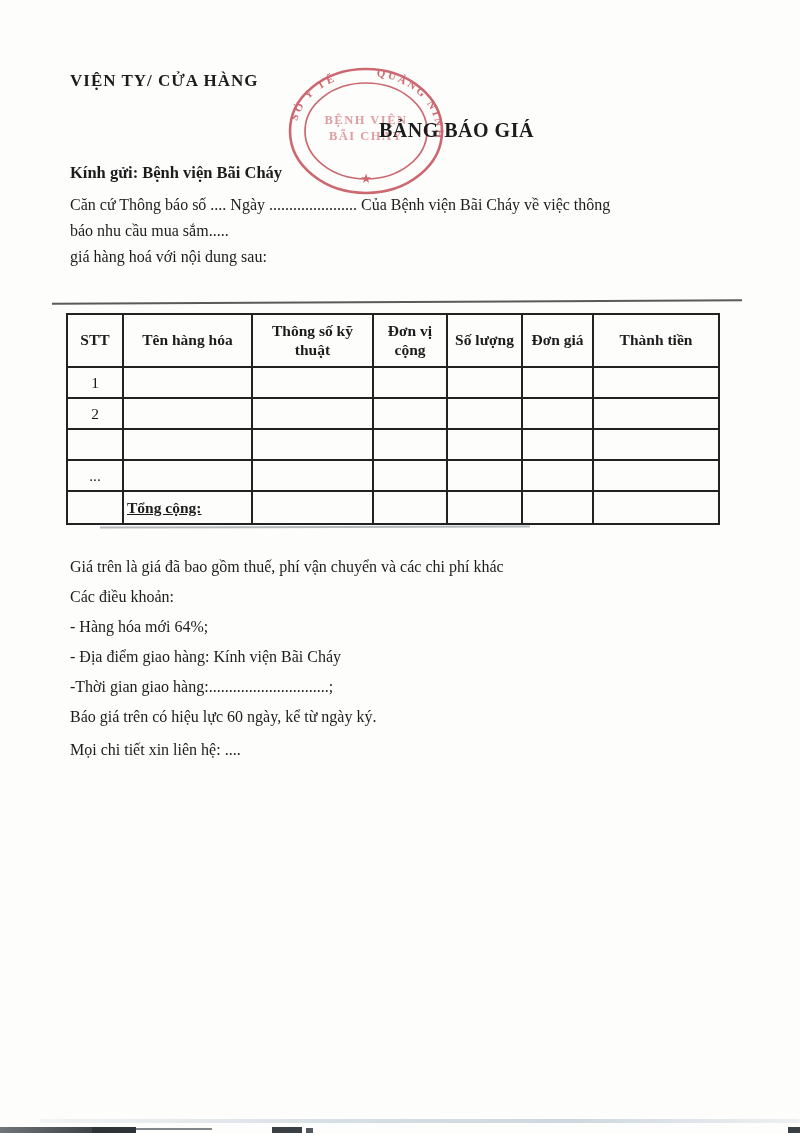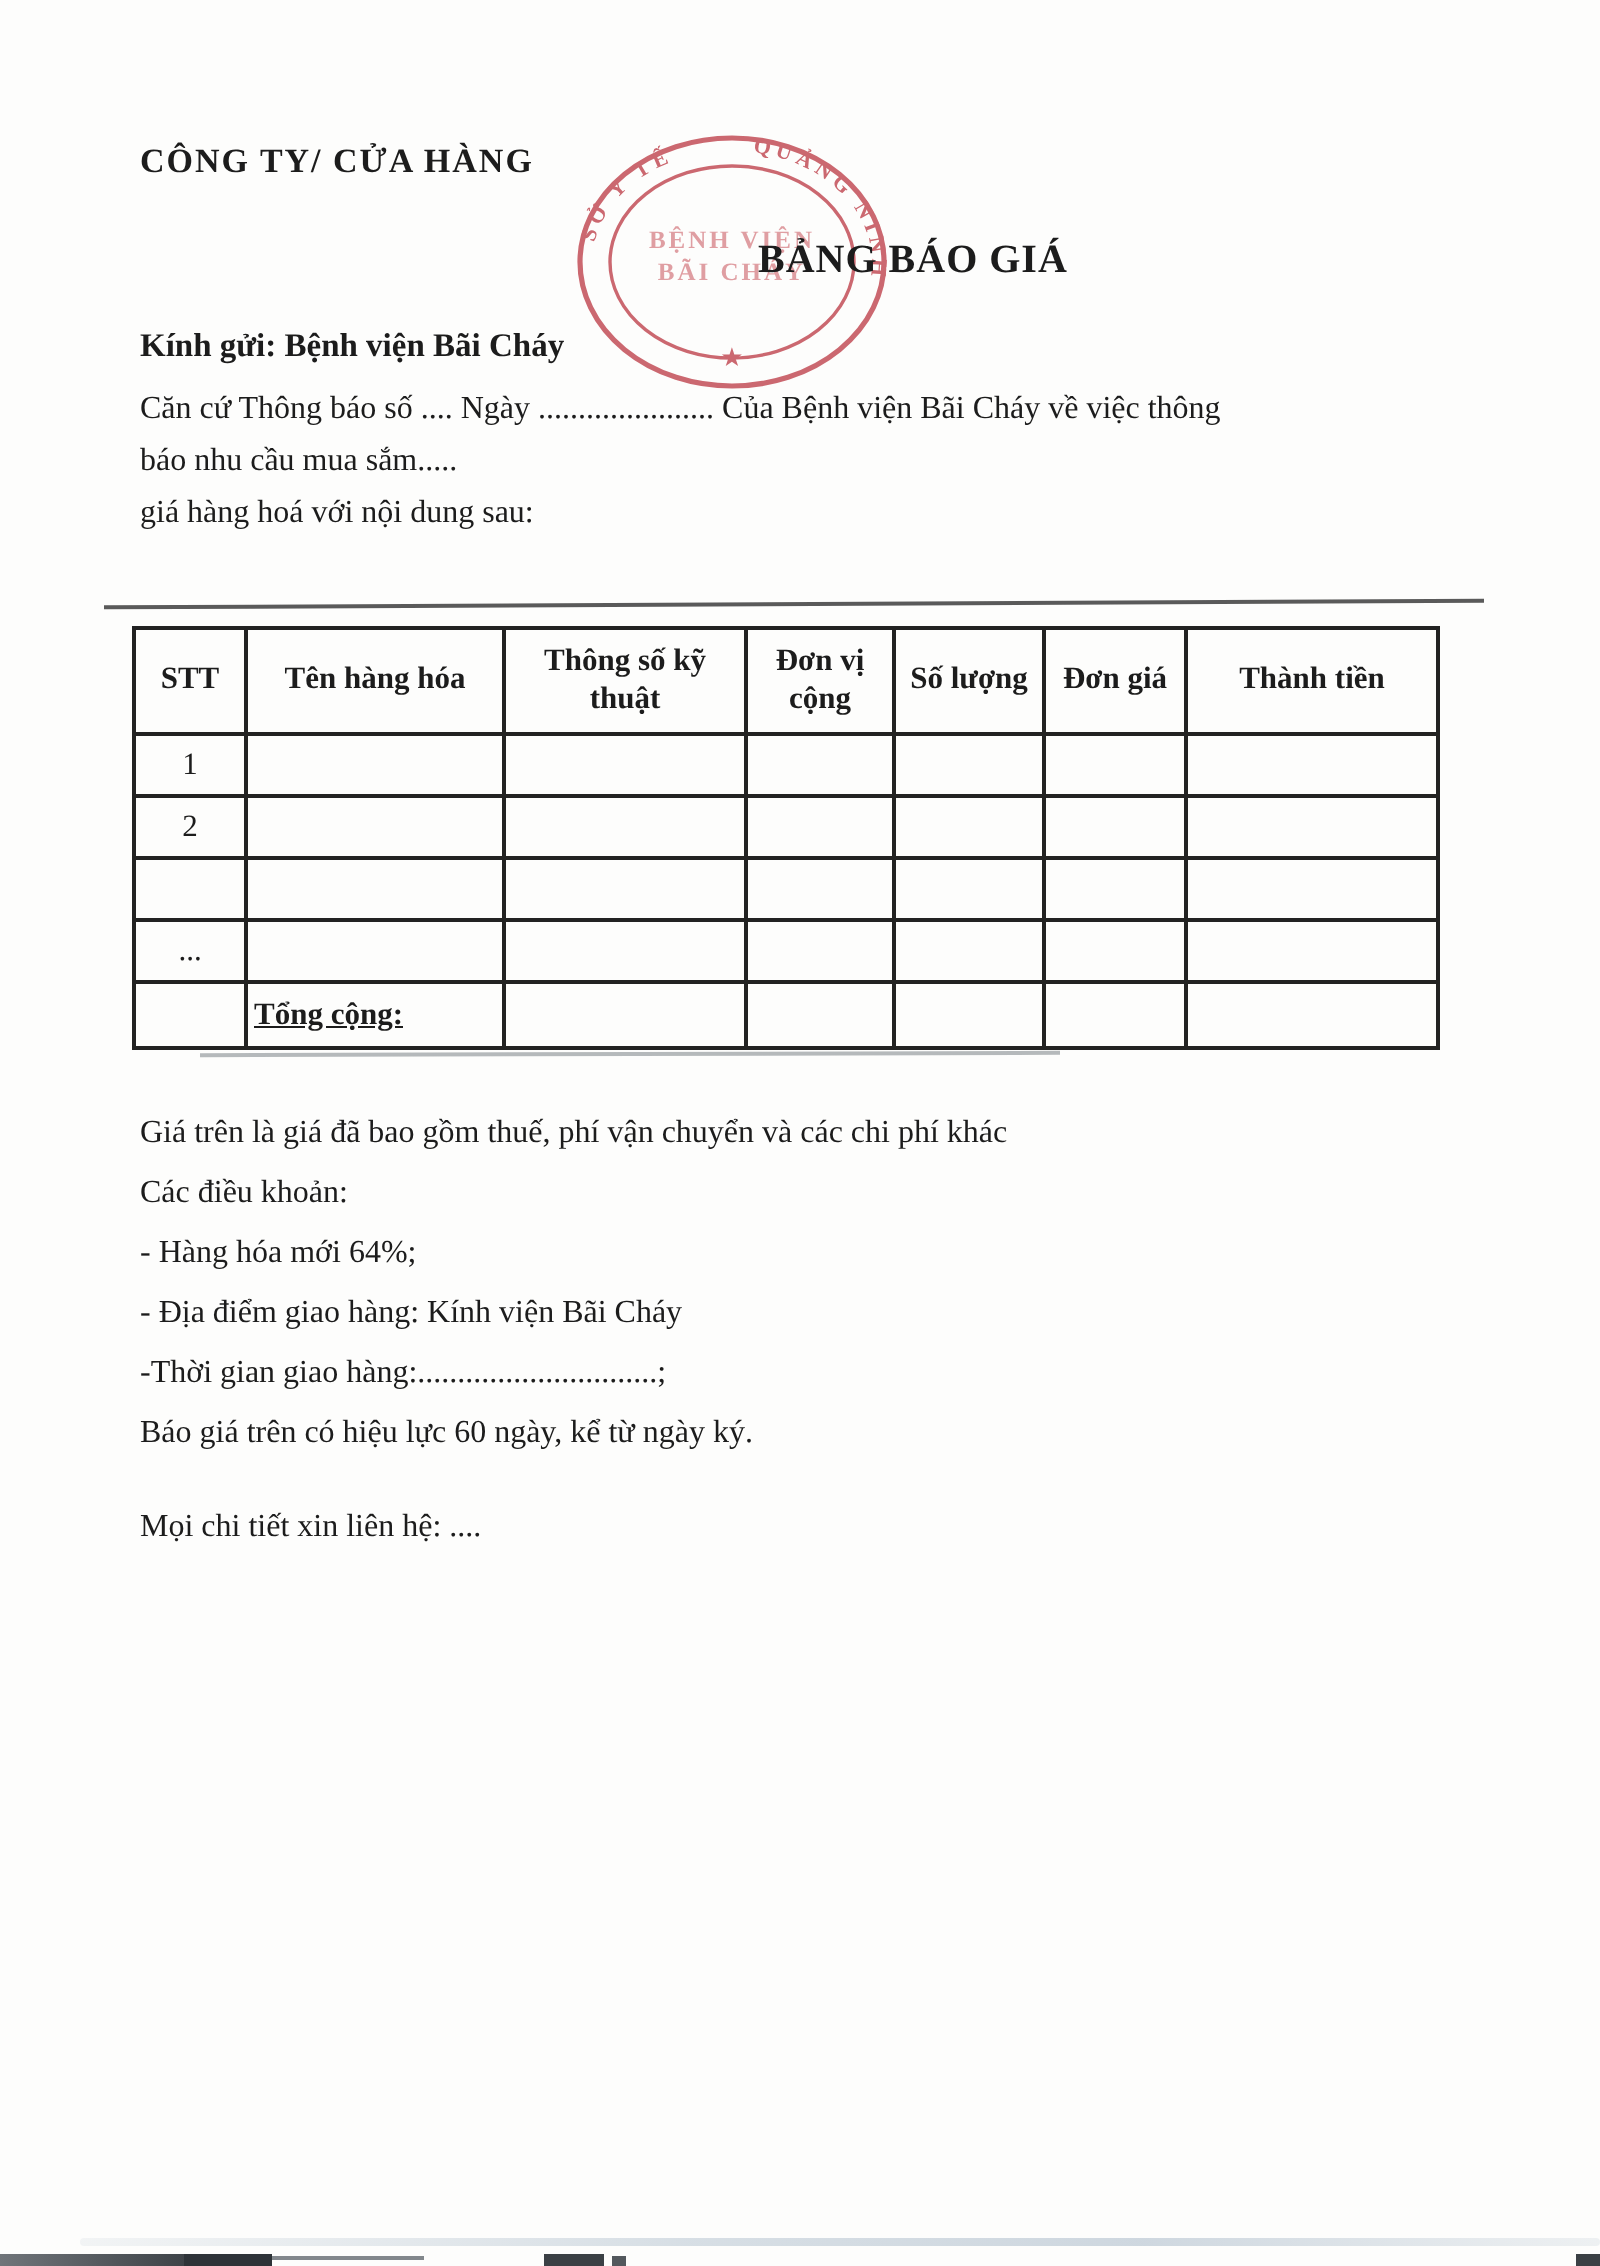--- a/index.html
+++ b/index.html
@@ -66,42 +66,42 @@
   td.total-cell{
     font-weight:bold;font-size:16.5px;text-align:left;
     text-decoration:underline;padding-left:5px;
   }
 
   .terms-block{
     position:absolute;left:70px;top:552px;width:660px;
     font-size:16px;line-height:30px;z-index:2;
   }
   .terms-block div{white-space:nowrap;}
-  .contact-line{margin-top:17px;}
+  .contact-line{margin-top:3px;}
 
   
   .streak{
     position:absolute;left:40px;top:1119px;width:760px;height:4px;
     background:linear-gradient(to right,rgba(175,190,202,.15),rgba(168,185,200,.45) 40%,rgba(160,178,195,.5) 70%,rgba(175,190,202,.2));
     border-radius:2px;
   }
   .edge-a{position:absolute;left:0;top:1127px;width:92px;height:6px;
     background:linear-gradient(to right,#70757a,#3e4348);}
   .edge-b{position:absolute;left:92px;top:1127px;width:44px;height:6px;background:#2e3338;}
   .edge-c{position:absolute;left:136px;top:1128px;width:76px;height:2px;background:#82878c;}
   .edge-d{position:absolute;left:272px;top:1127px;width:30px;height:6px;background:#3b4045;}
   .edge-e{position:absolute;left:306px;top:1128px;width:7px;height:5px;background:#53585d;}
   .edge-f{position:absolute;left:788px;top:1127px;width:12px;height:6px;background:#3b4045;}
 </style>
 </head>
 <body>
 
 <div class="page">
 
-  <div class="company-label">CÔNG TY/ CỬA HÀNG</div>
+  <div class="company-label">VIỆN TY/ CỬA HÀNG</div>
 
   <svg class="stamp" viewBox="0 0 164 140" xmlns="http://www.w3.org/2000/svg">
     <ellipse cx="82" cy="70" rx="76" ry="62" fill="none" stroke-width="2.6" stroke="#c5545d"></ellipse>
     <ellipse cx="82" cy="70" rx="61" ry="48" fill="none" stroke-width="1.7" stroke="#c5545d"></ellipse>
     <path id="stamp-arc" d="M 21,98 A 70,56 0 1 1 143,98" fill="none"></path>
     <text font-size="11" font-weight="bold" letter-spacing="2.5" fill="#c5545d">
       <textPath href="#stamp-arc" startOffset="27%" text-anchor="middle">SỞ Y TẾ</textPath>
     </text>
     <text font-size="11" font-weight="bold" letter-spacing="2.5" fill="#c5545d">
       <textPath href="#stamp-arc" startOffset="73%" text-anchor="middle">QUẢNG NINH</textPath>

